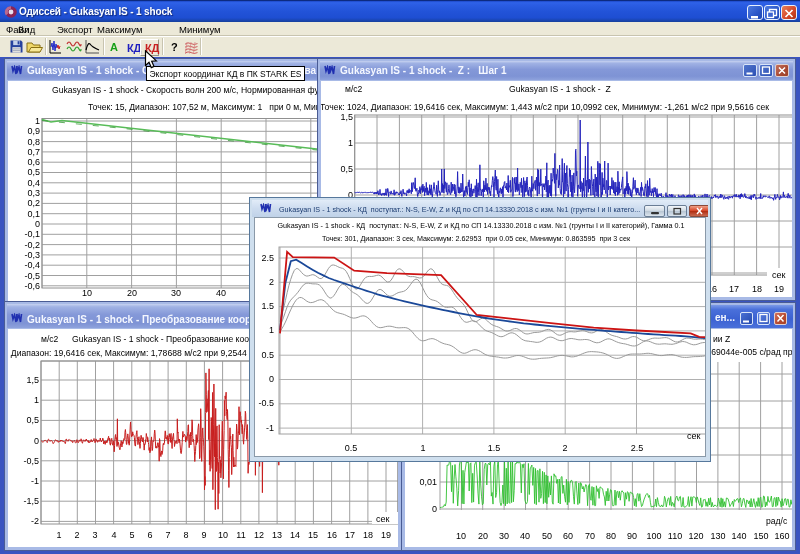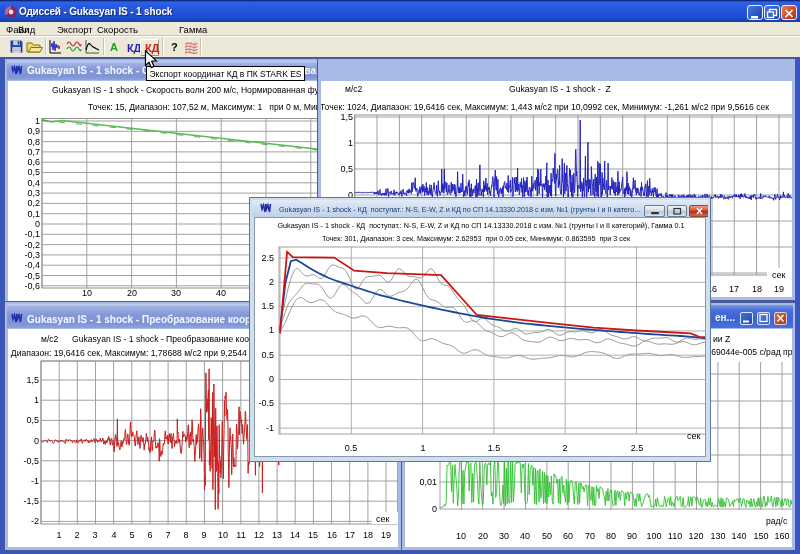--- a/index.html
+++ b/index.html
@@ -55,23 +55,23 @@
       </svg></div>
  <div class="capbtn close" style="left:781px"><svg width="14" height="13">
         <path d="M3.5 3 L10.5 10 M10.5 3 L3.5 10" stroke="#fff" stroke-width="1.7"></path>
       </svg></div>
 </div>
 
 <div id="menubar">
  <span style="left:6px">Файл</span>
     <span style="left:18px">Вид</span>
     <span style="left:57px">Экспорт</span>
- <span style="left:97px">Скорость</span>
+ <span style="left:97px">Максимум</span>
  <span style="left:146px;border:1px solid;border-color:#fff #9a9684 #9a9684 #fff;padding:0 3px;top:14px">Окно</span>
- <span style="left:179px">Гамма</span>
+ <span style="left:179px">Минимум</span>
 </div>
 
 <div id="toolbar"></div>
 <svg class="tb-ico" style="left:9px" width="15" height="15" viewBox="0 0 15 15">
   <path d="M1.5 1.5 H12 L13.5 3 V13.5 H1.5 Z" fill="#26429e"></path>
   <rect x="4.2" y="1.5" width="6.6" height="4.6" fill="#c6d2ea"></rect>
   <rect x="8.6" y="2.2" width="1.8" height="3.2" fill="#26429e"></rect>
   <rect x="3.4" y="8.2" width="8.2" height="5.3" fill="#f2efe6"></rect>
   <rect x="3.4" y="9.4" width="8.2" height="1" fill="#9aa4b8"></rect>
   <rect x="3.4" y="11.2" width="8.2" height="1" fill="#9aa4b8"></rect>
@@ -192,20 +192,36 @@
 <text x="36" y="278" text-anchor="end">-0,5</text>
 <text x="36" y="288" text-anchor="end">-0,6</text>
    <text x="48" y="92" class="ht">Gukasyan IS - 1 shock - Скорость волн 200 м/с, Нормированная функция</text>
    <text x="84" y="109" class="ht">Точек: 15, Диапазон: 107,52 м, Максимум: 1&nbsp;&nbsp;&nbsp;при 0 м, Минимум: 0,648986&nbsp;&nbsp;&nbsp;при 107,52 м</text>
   </g>
       </svg>
  </div>
 </div>
 
 <div id="winB" class="win inactive">
+ <div class="wtitle" style="height:19px">
+   <svg class="abs" style="left:4px;top:4px" width="13" height="11" viewBox="0 0 13 11">
+     <path d="M1 1 L2 6 L3.5 2 L5 9 L6 1" stroke="#2030b0" stroke-width="1.6" fill="none"></path>
+     <path d="M5.5 1 L6.5 6 L8 2 L9.5 9 L10.5 1" stroke="#2030b0" stroke-width="1.6" fill="none"></path>
+   </svg>
+   <span class="abs" style="left:20px;top:4px">Gukasyan IS - 1 shock -&nbsp; Z :&nbsp;&nbsp; Шаг 1</span>
+   <div class="abs" style="right:36px;top:3px;width:14px;height:13px;border-radius:2px;border:1px solid #d8e4f8;background:linear-gradient(135deg,#5276cc,#2c50b4)"><svg width="12" height="11">
+          <rect x="2.5" y="7.5" width="6" height="2" fill="#fff"></rect>
+        </svg></div>
+   <div class="abs" style="right:20px;top:3px;width:14px;height:13px;border-radius:2px;border:1px solid #d8e4f8;background:linear-gradient(135deg,#5276cc,#2c50b4)"><svg width="12" height="11">
+          <rect x="2.5" y="2" width="7" height="6.5" fill="none" stroke="#fff" stroke-width="1.3"></rect>
+        </svg></div>
+   <div class="abs" style="right:4px;top:3px;width:14px;height:13px;border-radius:2px;border:1px solid #e0d0d0;background:linear-gradient(135deg,#c4705c,#a84832 60%,#9c4028)"><svg width="12" height="11">
+          <path d="M3 2.5 L9 8.5 M9 2.5 L3 8.5" stroke="#fff" stroke-width="1.5"></path>
+        </svg></div>
+ </div>
  <div class="wbody" style="left:3px;top:22px;right:3px;bottom:3px">
   <svg width="473" height="218" viewBox="0 0 473 218">
         <g transform="translate(-320,-81)">
    <line x1="353.7" y1="115" x2="353.7" y2="275" stroke="#a0a0a0" stroke-width="1"></line>
 <line x1="376.0" y1="115" x2="376.0" y2="275" stroke="#a0a0a0" stroke-width="1"></line>
 <line x1="398.4" y1="115" x2="398.4" y2="275" stroke="#a0a0a0" stroke-width="1"></line>
 <line x1="420.7" y1="115" x2="420.7" y2="275" stroke="#a0a0a0" stroke-width="1"></line>
 <line x1="443.0" y1="115" x2="443.0" y2="275" stroke="#a0a0a0" stroke-width="1"></line>
 <line x1="465.3" y1="115" x2="465.3" y2="275" stroke="#a0a0a0" stroke-width="1"></line>
 <line x1="487.7" y1="115" x2="487.7" y2="275" stroke="#a0a0a0" stroke-width="1"></line>

